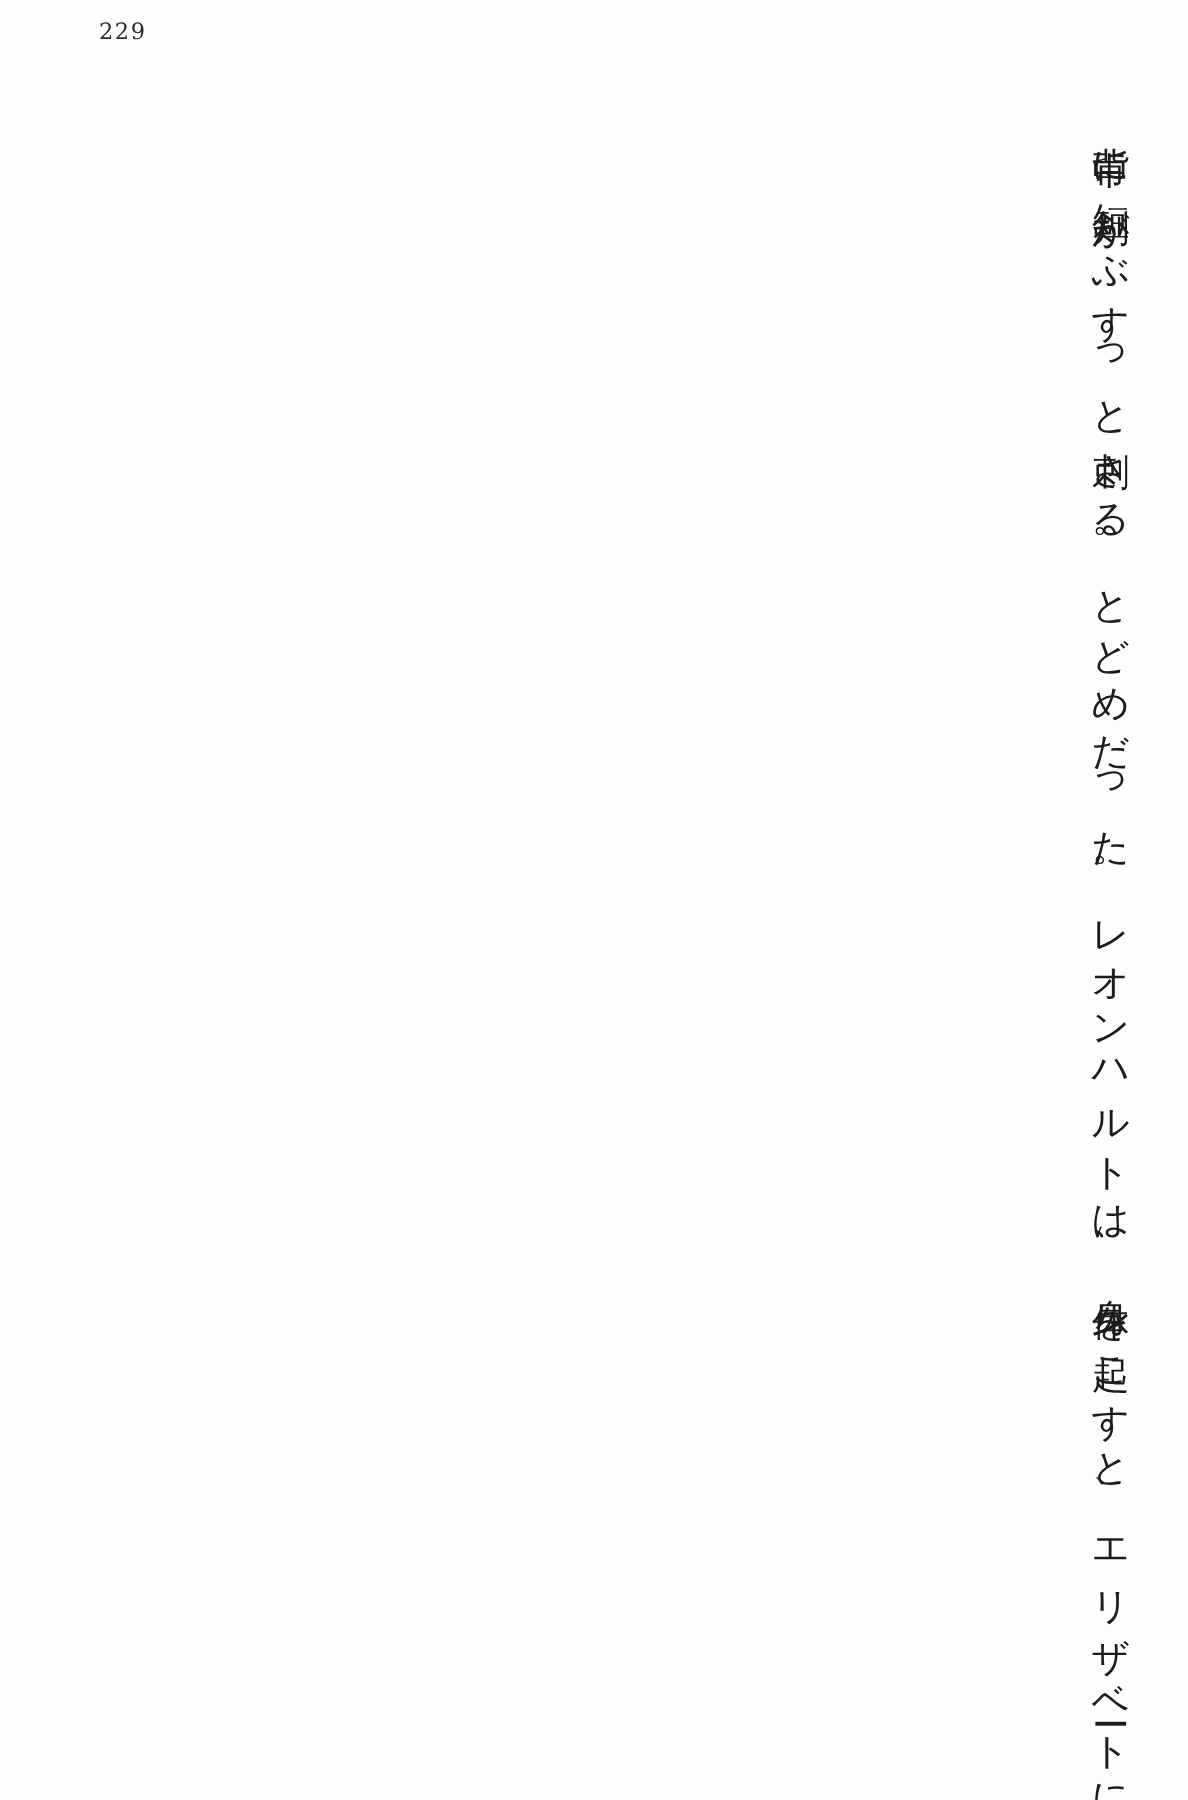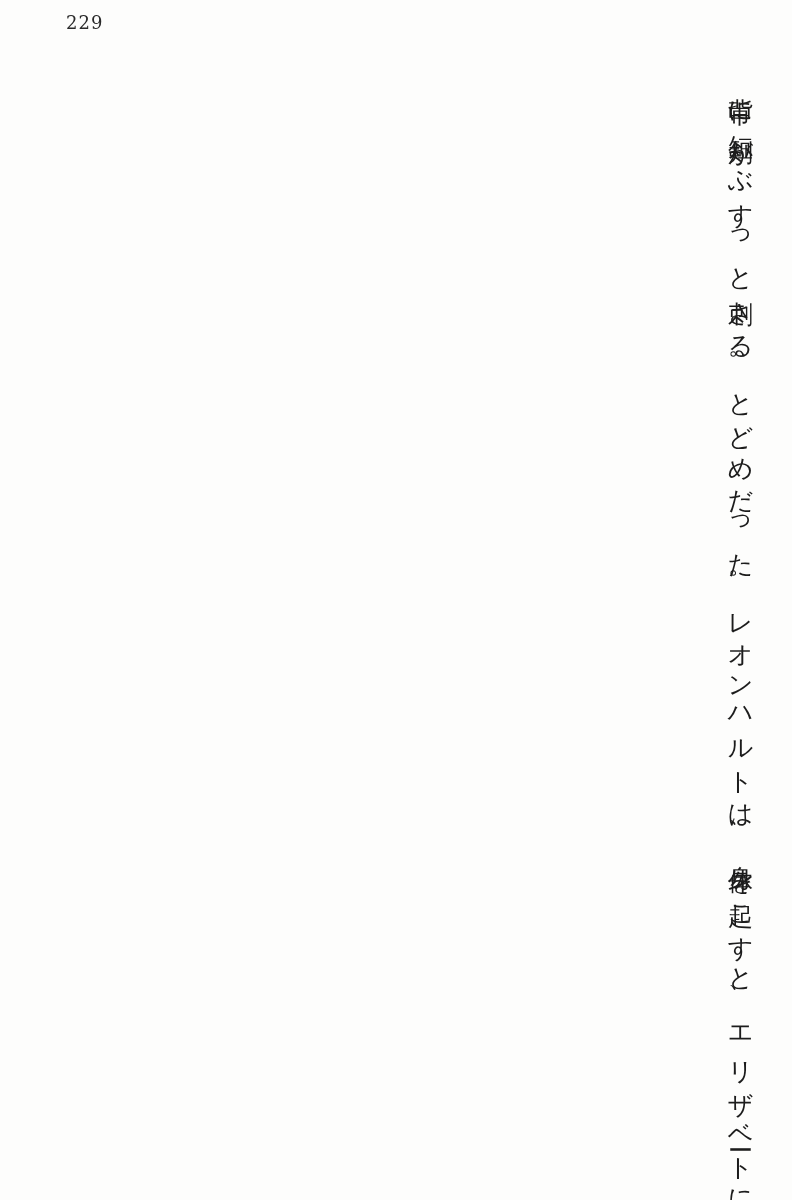--- a/index.html
+++ b/index.html
@@ -13,21 +13,21 @@
     height: 1200px;
     background: #fdfdfc;
     overflow: hidden;
     font-family: "DejaVu Serif", "Liberation Serif", serif;
     color: #1a1a1a;
   }
   .page-number {
     position: absolute;
     top: 12px;
     left: 66px;
-    font-size: 18px;
+    font-size: 15px;
     letter-spacing: 1px;
     color: #2a2a2a;
     font-family: "DejaVu Serif", "Liberation Serif", serif;
   }
   .text-body {
     position: absolute;
     top: 78px;
     left: 30px;
     width: 730px;
     height: 1060px;

